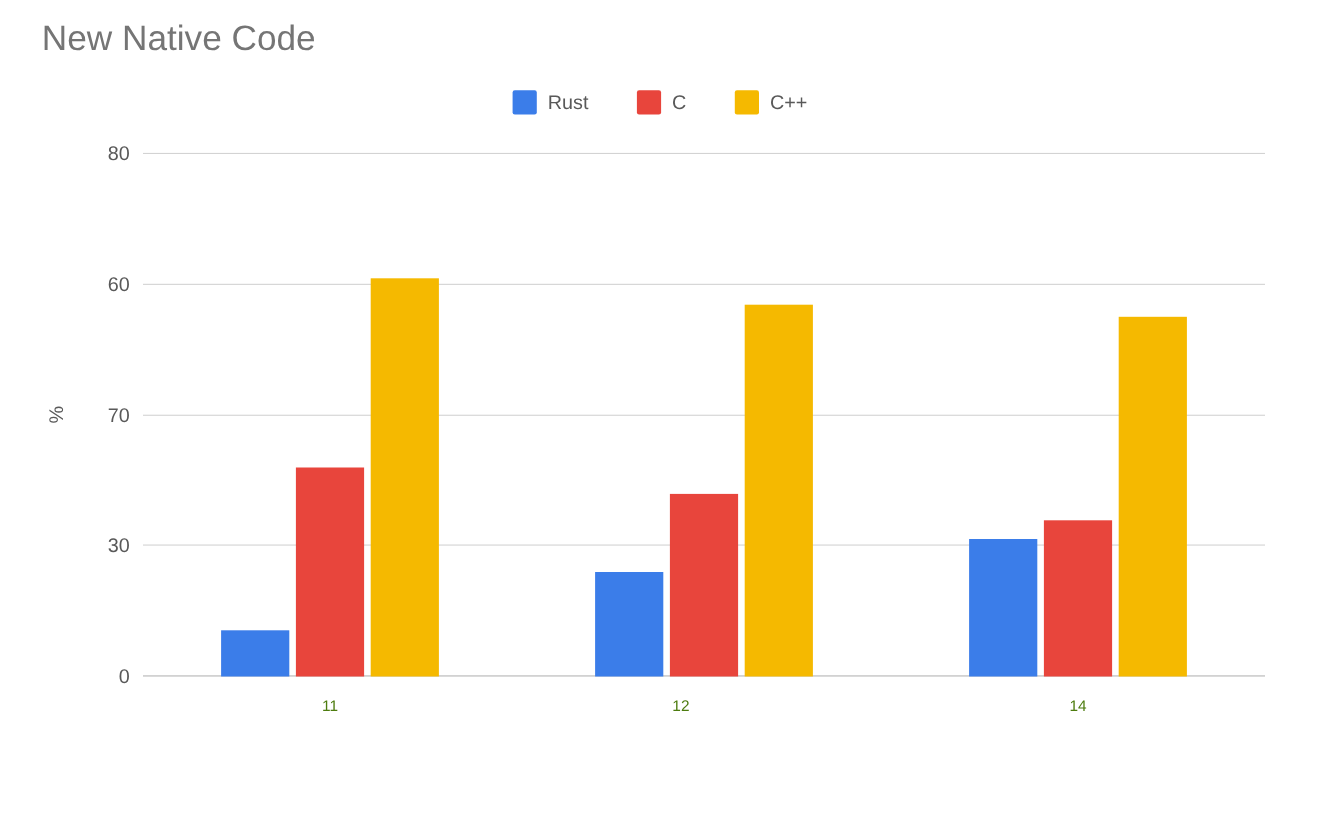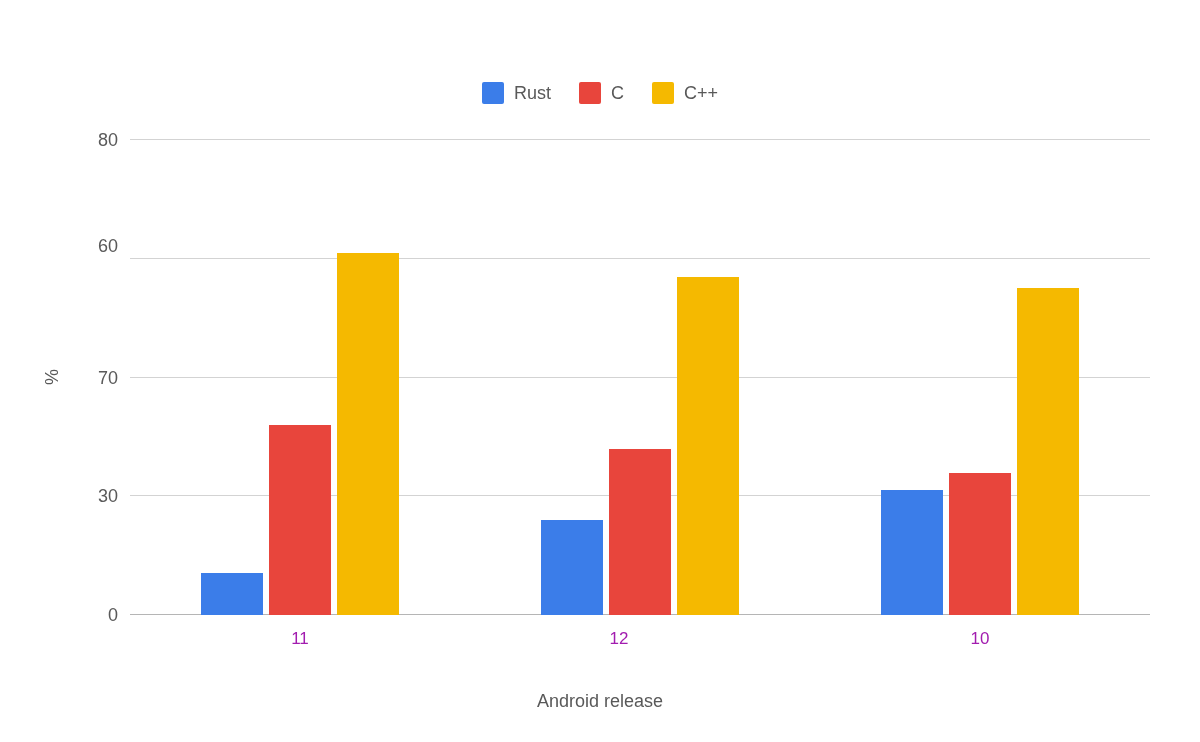--- a/index.html
+++ b/index.html
@@ -19,21 +19,21 @@
     left: 38px; top: 16px;
     font-size: 32px;
     color: #757575;
     font-weight: 400;
   }
   .legend {
     position: absolute;
     left: 0; right: 0; top: 82px;
     display: flex;
     justify-content: center;
-    gap: 28px;
+    gap: 44px;
     font-size: 18px;
     color: #595959;
   }
   .legend-item {
     display: flex; align-items: center; gap: 10px;
   }
   .swatch {
     width: 22px; height: 22px; border-radius: 2px;
   }
   .plot {
@@ -54,21 +54,21 @@
   .ytick {
     position: absolute;
     right: 1032px;
     width: 60px; text-align: right;
     font-size: 18px; color: #595959;
     transform: translateY(50%);
   }
   .xtick {
     position: absolute;
     bottom: -34px;
-    font-size: 17px; color: #a21caf;
+    font-size: 14px; color: #4d7c0f;
     transform: translateX(-50%);
   }
   .bar {
     position: absolute;
     bottom: 0;
   }
   .ylabel {
     position: absolute;
     left: 52px;
     top: 377px; 
@@ -81,20 +81,21 @@
     bottom: 30px;
     text-align: center;
     font-size: 18px; color: #595959;
   }
 </style>
 </head>
 <body>
 
 <div class="chart-wrap">
 
+  <div class="title">New Native Code</div>
 
   <div class="legend">
     <div class="legend-item">
       <span class="swatch" style="background:#3b7de9"></span>
       <span>Rust</span>
     </div>
     <div class="legend-item">
       <span class="swatch" style="background:#e8453c"></span>
       <span>C</span>
     </div>
@@ -110,34 +111,33 @@
 
     <div class="gridline" style="bottom:118.75px"></div>
     <div class="gridline" style="bottom:237.5px"></div>
     <div class="gridline" style="bottom:356.25px"></div>
     <div class="gridline" style="bottom:475px"></div>
     <div class="baseline"></div>
 
     <span class="ytick" style="bottom:0px">0</span>
     <span class="ytick" style="bottom:118.75px">30</span>
     <span class="ytick" style="bottom:237.5px">70</span>
-    <span class="ytick" style="bottom:369px">60</span>
+    <span class="ytick" style="bottom:356px">60</span>
     <span class="ytick" style="bottom:475px">80</span>
 
     <span class="xtick" style="left:170px">11</span>
     <span class="xtick" style="left:489px">12</span>
-    <span class="xtick" style="left:850px">10</span>
+    <span class="xtick" style="left:850px">14</span>
 
     <div class="bar" style="left:71px;width:62px;height:41.5625px;background:#3b7de9"></div>
     <div class="bar" style="left:139px;width:62px;height:190px;background:#e8453c"></div>
     <div class="bar" style="left:207px;width:62px;height:362.1875px;background:#f5b900"></div>
     <div class="bar" style="left:411px;width:62px;height:95px;background:#3b7de9"></div>
     <div class="bar" style="left:479px;width:62px;height:166.25px;background:#e8453c"></div>
     <div class="bar" style="left:547px;width:62px;height:338.4375px;background:#f5b900"></div>
     <div class="bar" style="left:751px;width:62px;height:124.6875px;background:#3b7de9"></div>
     <div class="bar" style="left:819px;width:62px;height:142.5px;background:#e8453c"></div>
     <div class="bar" style="left:887px;width:62px;height:326.5625px;background:#f5b900"></div>
 
   </div>
 
-  <div class="xlabel">Android release</div>
 
 </div>
 
 </body></html>

